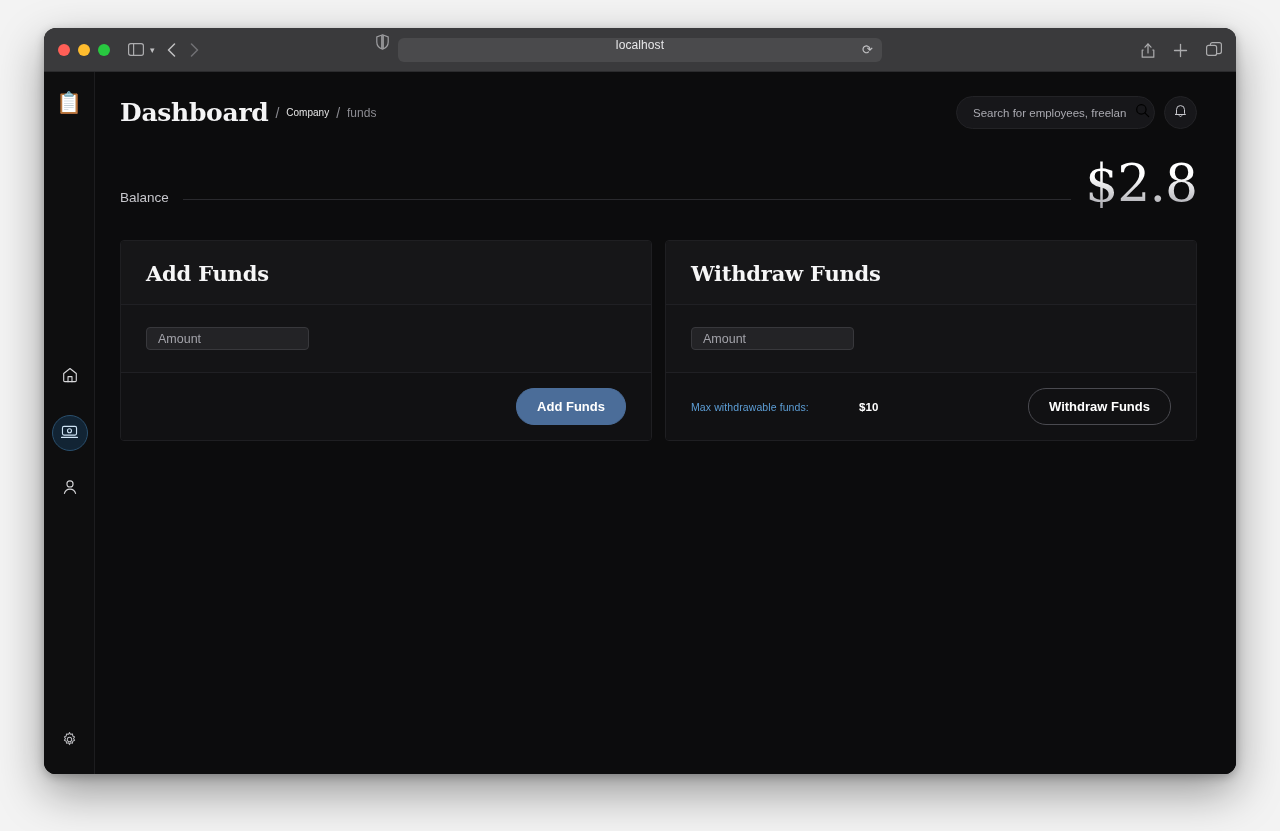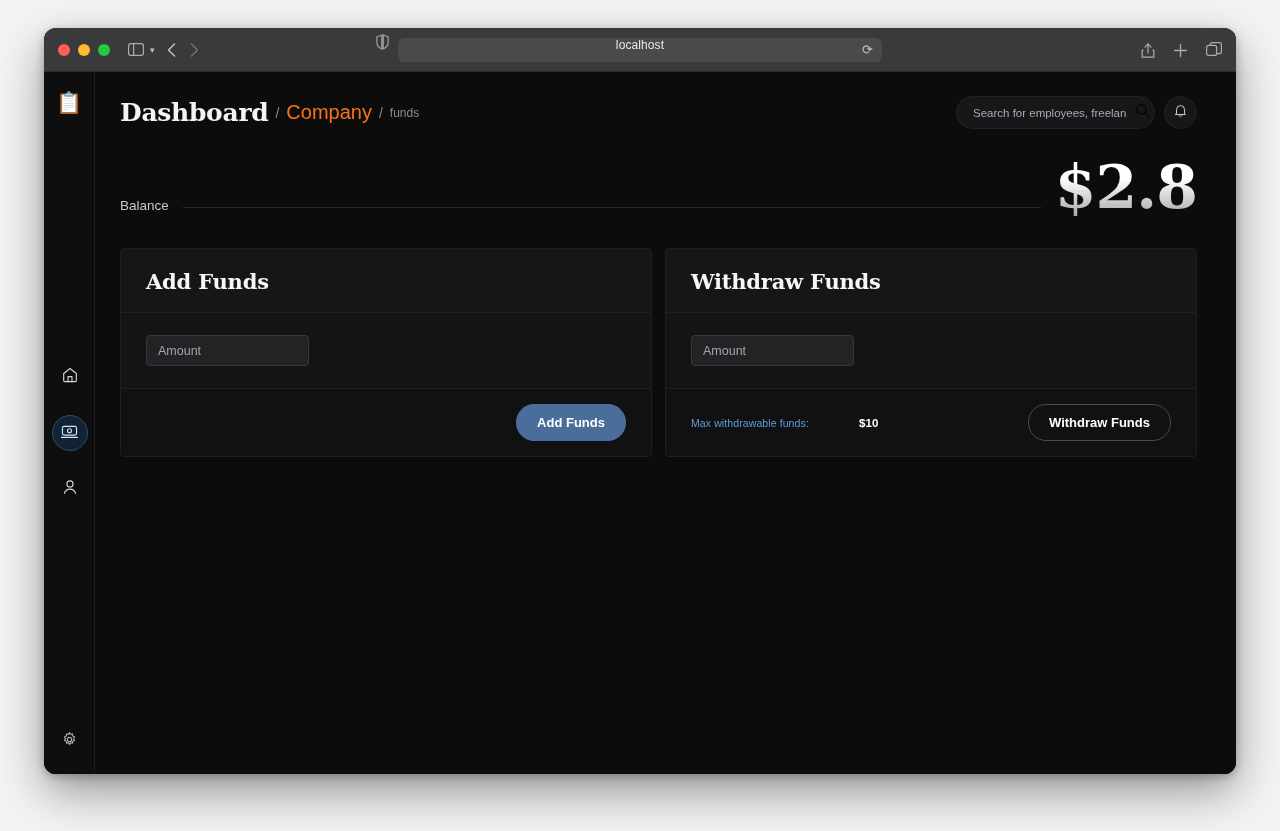--- a/index.html
+++ b/index.html
@@ -197,21 +197,21 @@
     white-space: nowrap;
   }
   .bc-title {
     font-family: "DejaVu Serif", "Liberation Serif", serif;
     font-weight: bold;
     font-size: 25px;
     color: #f4f4f5;
     letter-spacing: -0.3px;
   }
   .bc-sep { color: #8a8a90; font-size: 14px; }
-  .bc-mid { color: #f97316; font-size: 20px; }
+  .bc-mid { color: #e5e5e5; font-size: 10px; }
   .bc-last { color: #8d8d93; font-size: 12px; }
 
   .header-right {
     display: flex;
     align-items: center;
     gap: 9px;
   }
   .searchbox {
     width: 199px;
     height: 33px;
@@ -261,22 +261,22 @@
     padding-bottom: 3px;
   }
   .balance-rule {
     flex: 1;
     height: 1px;
     background: #2a2a2e;
     margin-bottom: 8px;
   }
   .balance-value {
     font-family: "DejaVu Serif", "Liberation Serif", serif;
-    font-weight: bold;
-    font-size: 60px;
+    font-weight: normal;
+    font-size: 52px;
     line-height: 0.95;
     background: linear-gradient(180deg, #ffffff 0%, #ffffff 35%, #a8a8ae 100%);
     -webkit-background-clip: text;
     background-clip: text;
     color: transparent;
     letter-spacing: -1px;
     text-align: right;
   }
 
   
@@ -307,21 +307,21 @@
     color: #f6f6f7;
     letter-spacing: -0.2px;
   }
   .card-body {
     padding: 22px 25px 22px 25px;
     background: #141416;
     border-bottom: 1px solid #202024;
   }
   .amount-input {
     width: 163px;
-    height: 31px;
+    height: 23px;
     box-sizing: border-box;
     background: #232326;
     border: 1px solid #38383c;
     border-radius: 4px;
     color: #7dd3fc;
     font-size: 12.5px;
     padding: 0 11px;
     outline: none;
     font-family: "Liberation Sans", sans-serif;
   }

